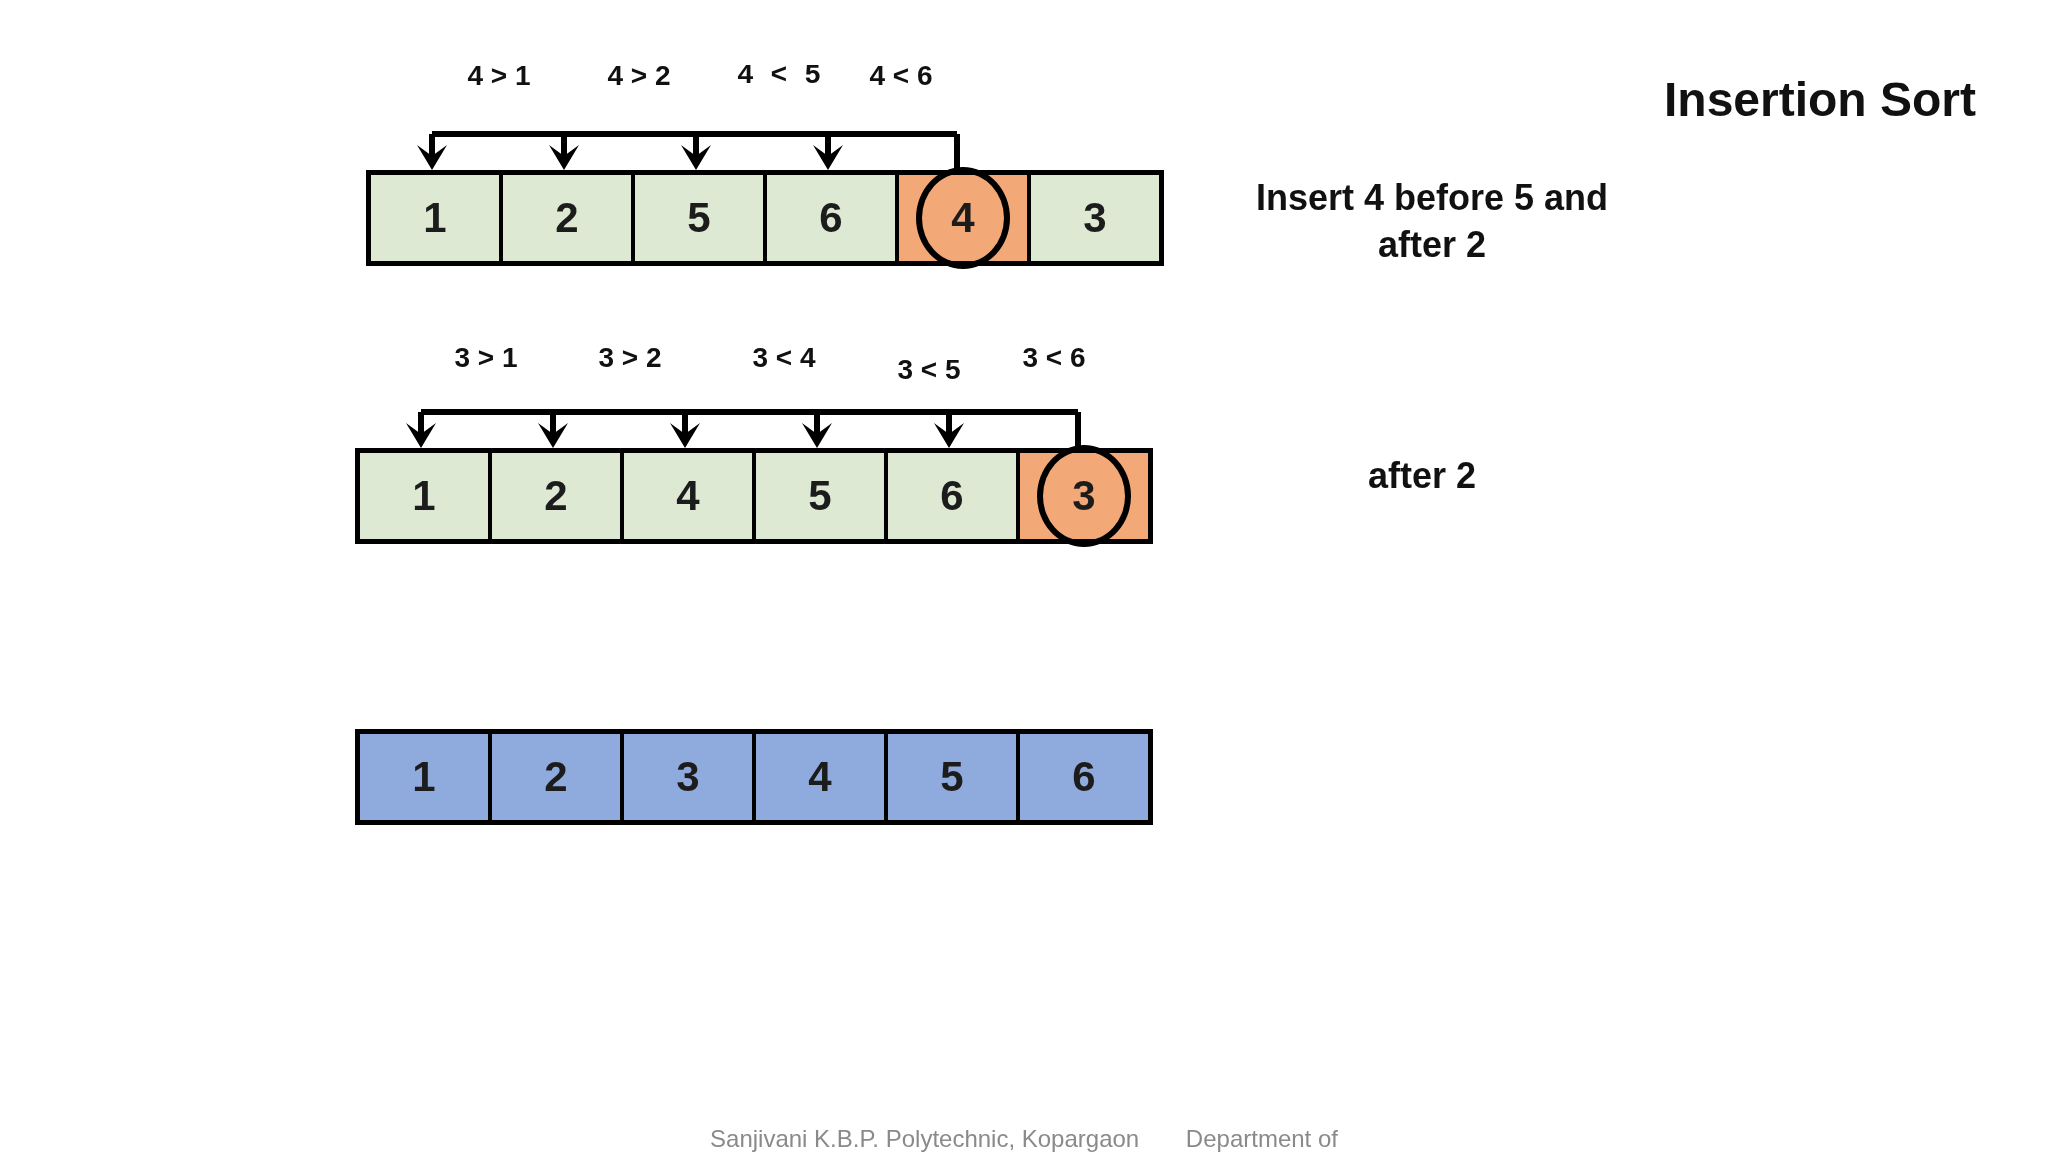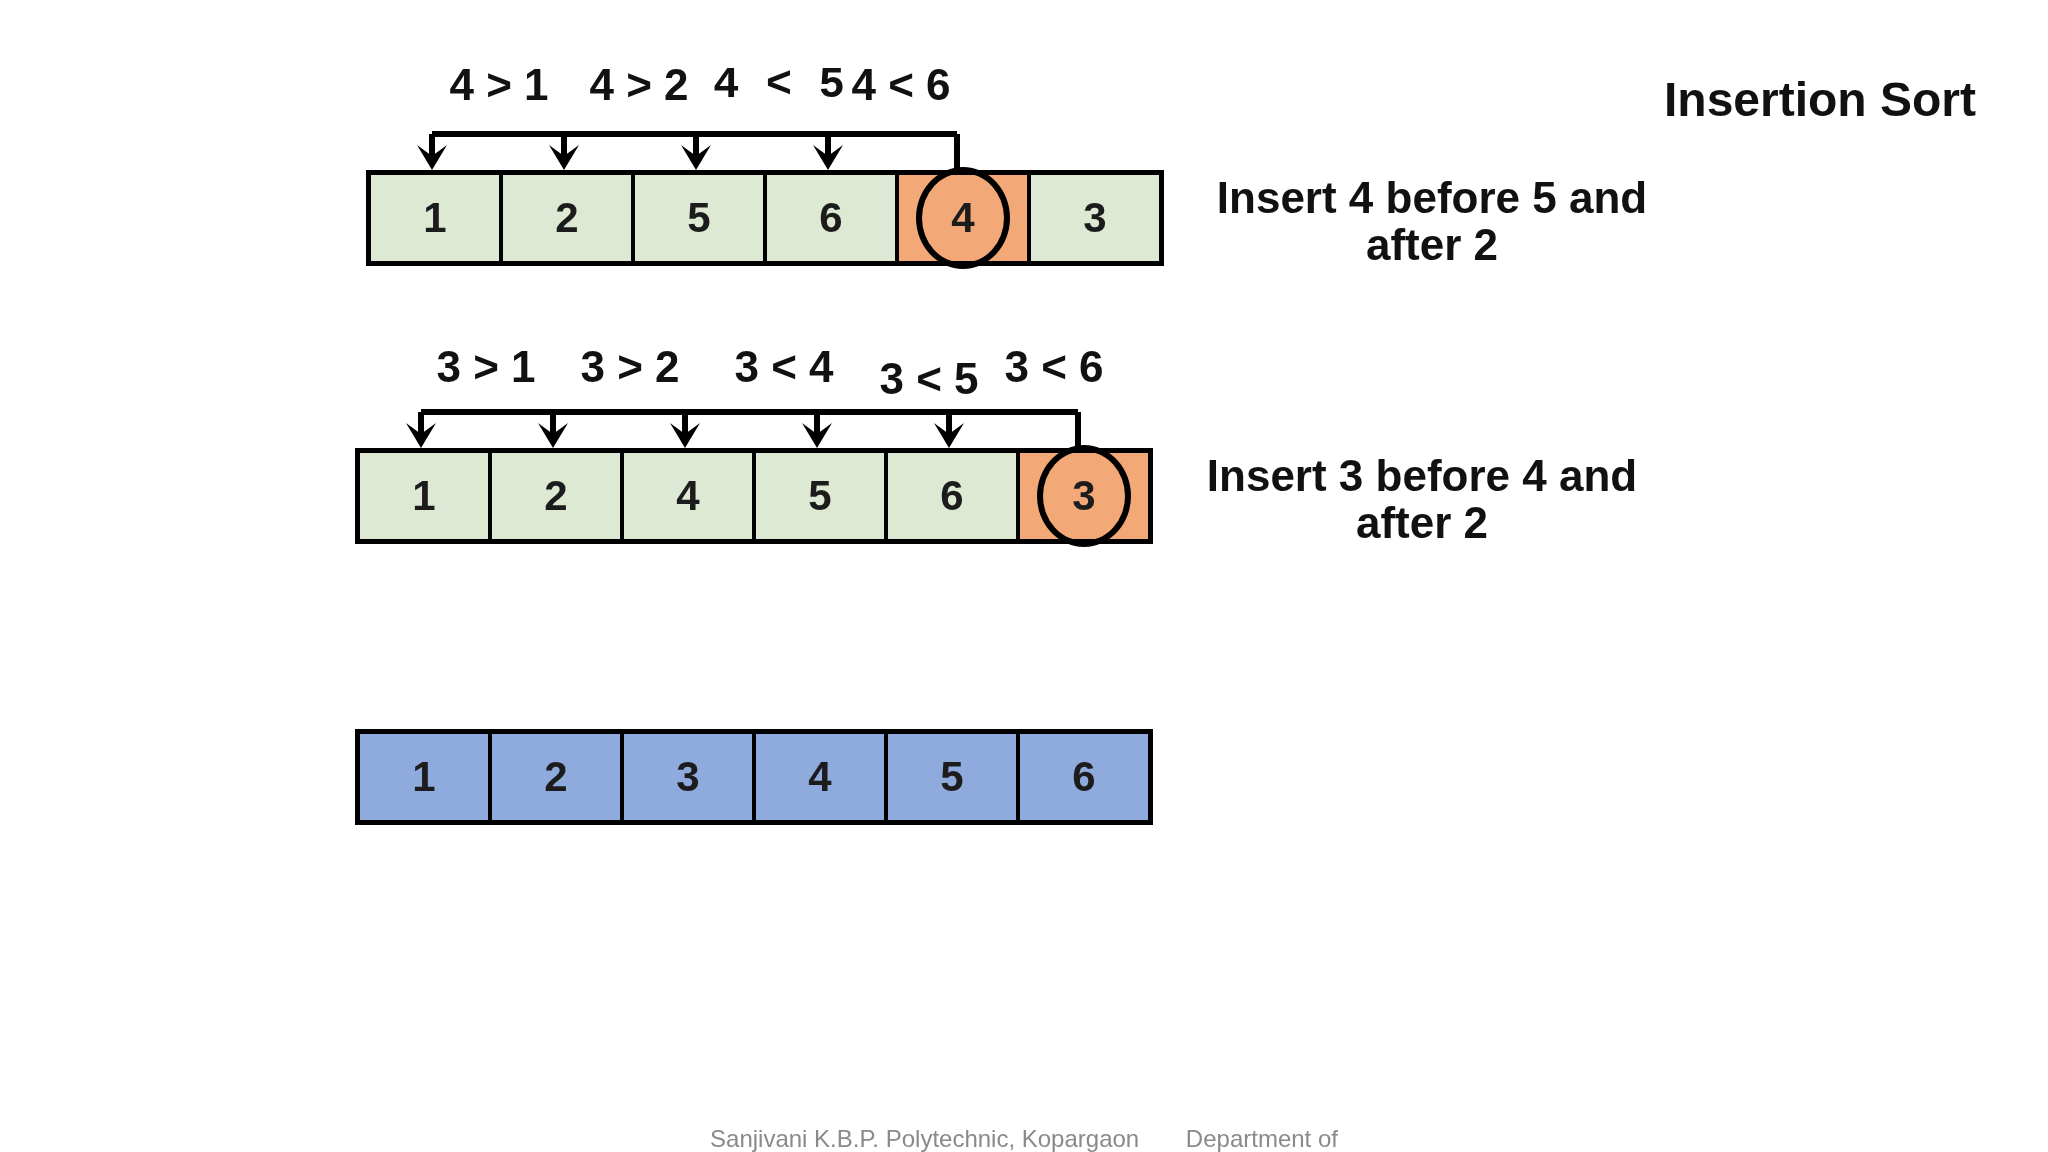--- a/index.html
+++ b/index.html
@@ -11,21 +11,21 @@
     font-family:"Liberation Sans", sans-serif;
     color:#111;
   }
   .title{
     position:absolute;left:1600px;top:72px;width:440px;
     text-align:center;font-size:48px;font-weight:bold;color:#111;
   }
   .overlay{position:absolute;left:0;top:0;width:2048px;height:1152px;pointer-events:none;}
   .cmp{
     position:absolute;transform:translateX(-50%);
-    font-size:44px;font-weight:bold;color:#111;white-space:nowrap;
+    font-size:28px;font-weight:bold;color:#111;white-space:nowrap;
   }
   .array{
     position:absolute;display:flex;
     border:5px solid #000;background:#fff;
   }
   .cell{
     width:128px;height:86px;position:relative;
     display:flex;align-items:center;justify-content:center;
     background:var(--cell-green);
     border-right:4px solid #000;
@@ -36,21 +36,21 @@
   .num{font-size:42px;font-weight:bold;color:#1c1c1c;position:relative;z-index:1;}
   .circle{
     position:absolute;left:50%;top:50%;
     width:82px;height:90px;
     transform:translate(-50%,-50%);
     border:6px solid #000;border-radius:50%;
     z-index:0;
   }
   .lbl{
     position:absolute;width:440px;text-align:center;
-    font-size:44px;font-weight:bold;line-height:47px;color:#111;
+    font-size:36px;font-weight:bold;line-height:47px;color:#111;
   }
   .footer{
     position:absolute;left:524px;top:1064px;width:1000px;
     text-align:center;font-size:24px;line-height:30px;
     color:var(--footer-gray);
     white-space:pre-wrap;
   }
 </style>
 </head>
 <body>
@@ -139,21 +139,20 @@
     <div class="cell">
         <span class="num">6</span>
       </div>
     <div class="cell hl">
       <span class="circle"></span>
       <span class="num">3</span>
     </div>
   </div>
 
   <div class="lbl" style="left:1202px;top:452px;">
-    <div>Insert 3 before 4 and</div>
     <div>after 2</div>
   </div>
 
   <div class="array blue" style="left:355px;top:729px;">
     <div class="cell">
         <span class="num">1</span>
       </div>
     <div class="cell">
         <span class="num">2</span>
       </div>

